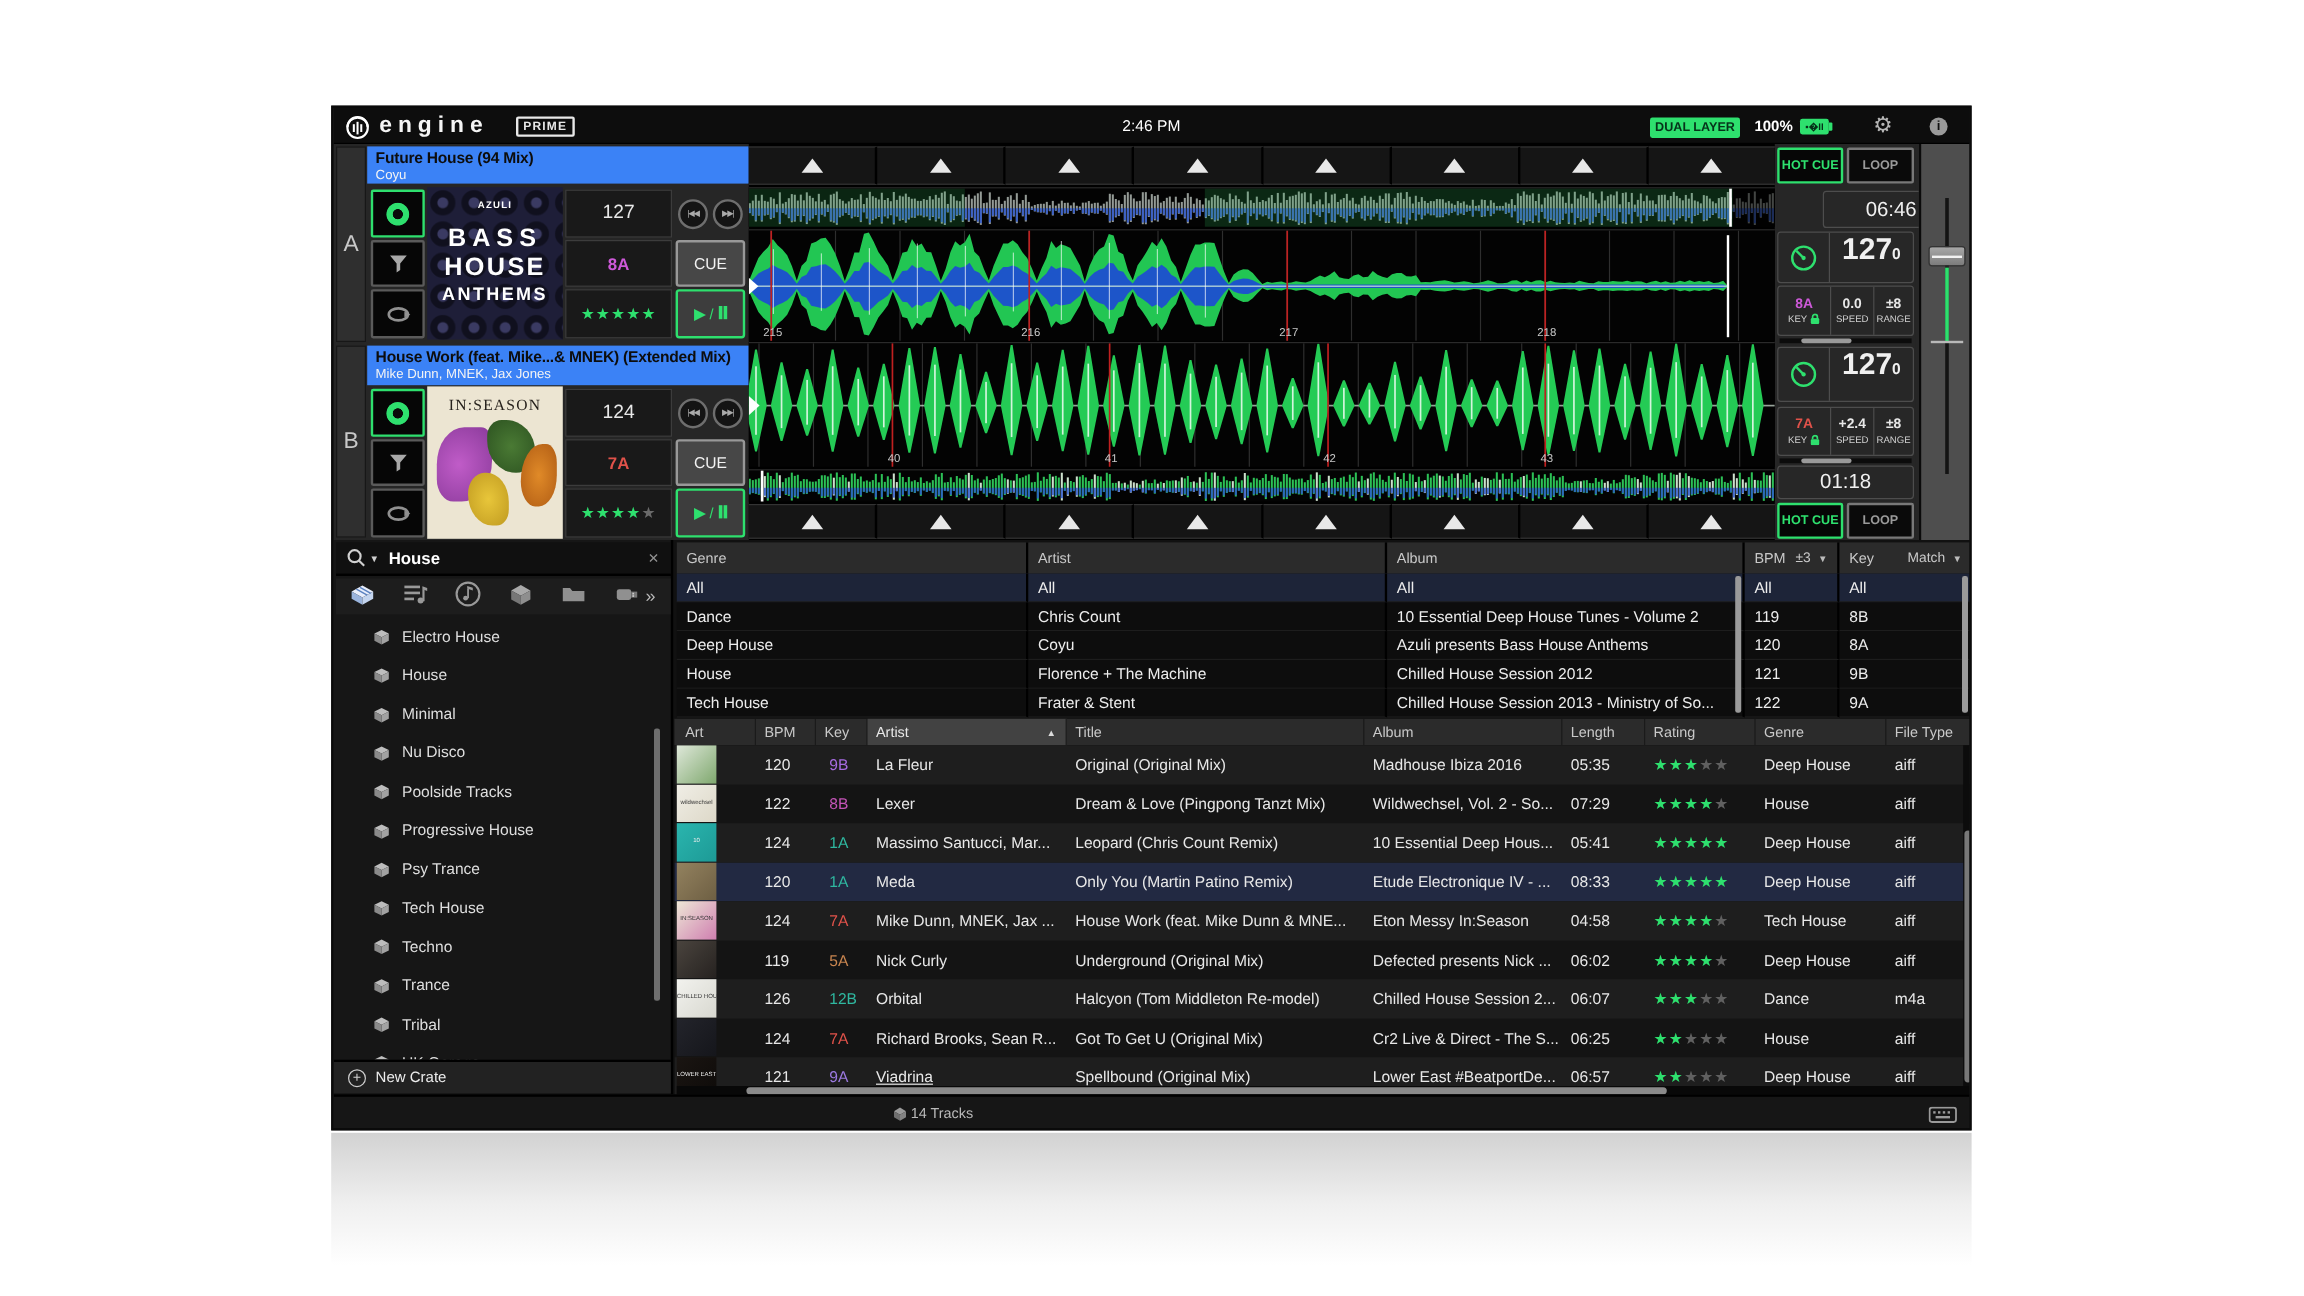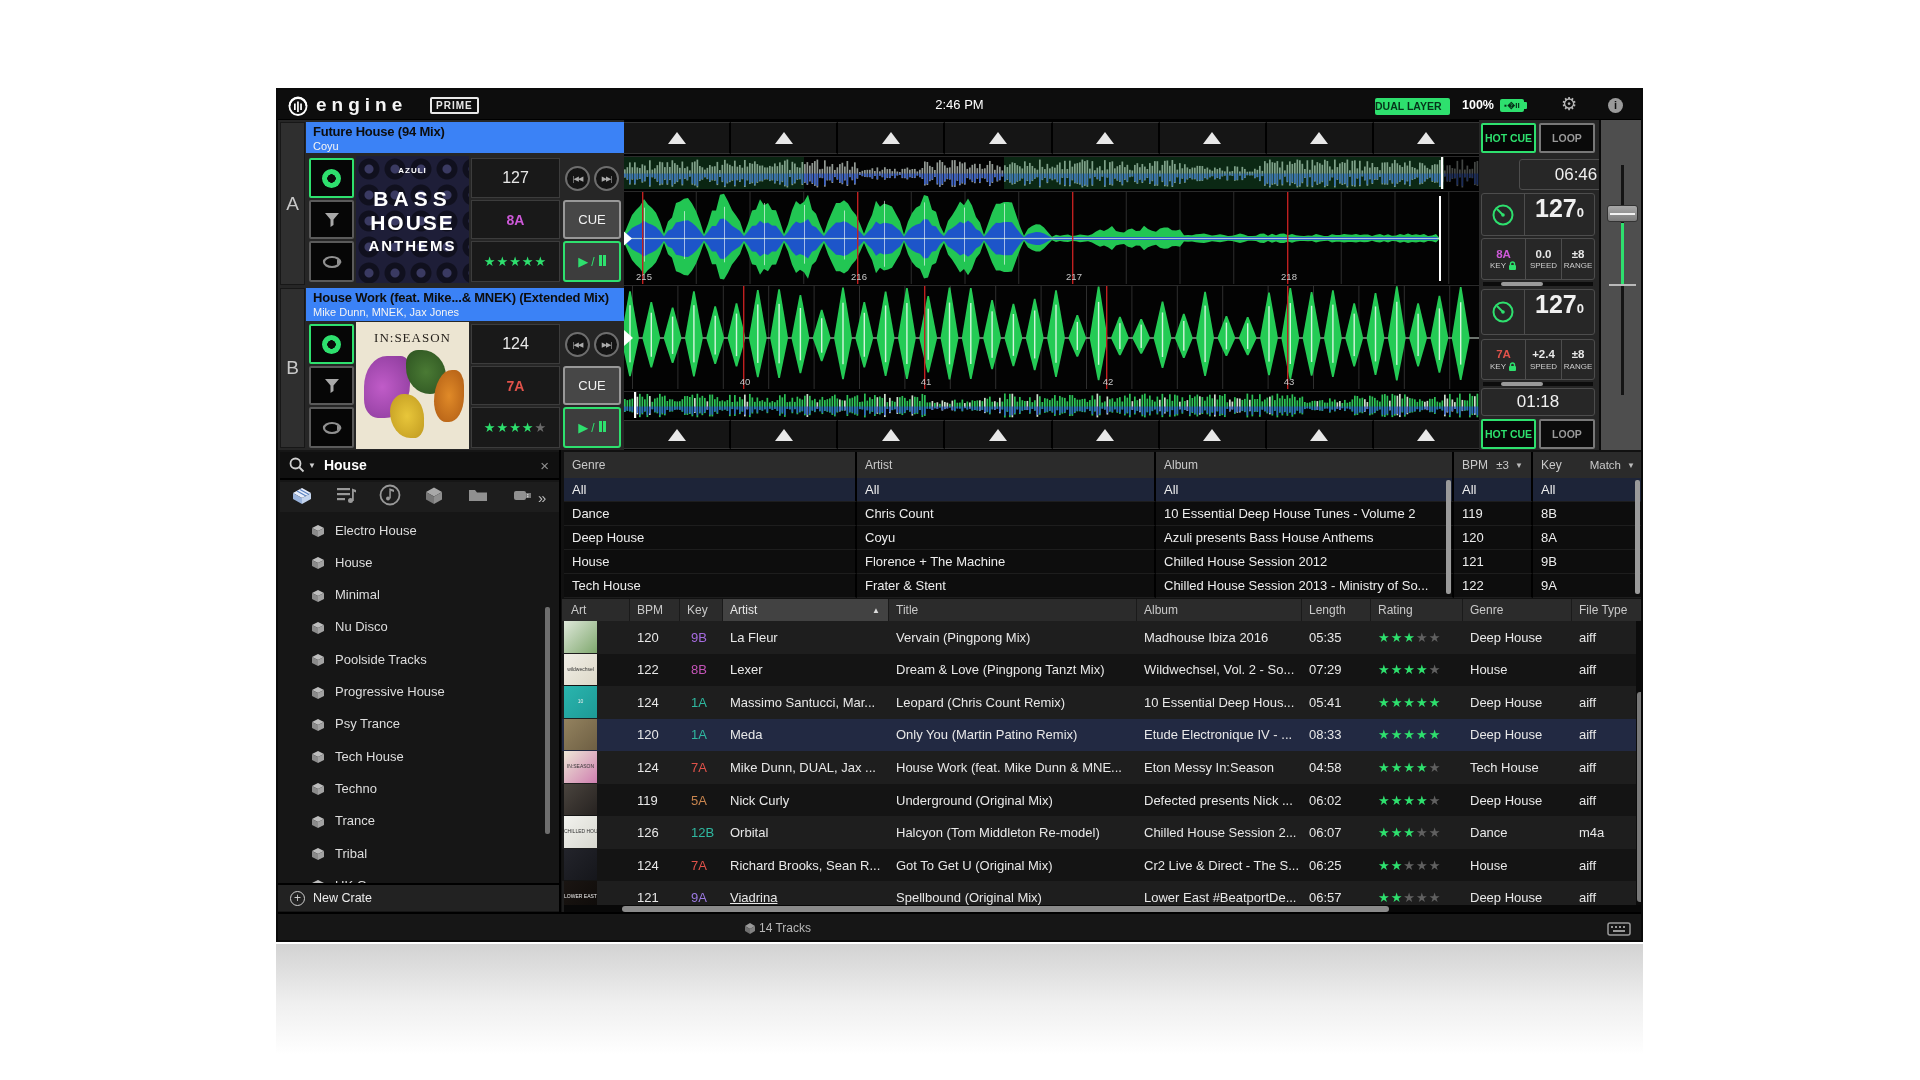--- a/index.html
+++ b/index.html
@@ -6,21 +6,21 @@
 html,body{width:1920px;height:1080px;background:#fff;font-family:"Liberation Sans",sans-serif;overflow:hidden}
 .abs{position:absolute}
 #win{position:absolute;left:276px;top:88px;width:1367px;height:854px;background:#232323;border:2px solid #0a0a0a;overflow:hidden}
 #reflection{position:absolute;left:276px;top:944px;width:1367px;height:130px;background:linear-gradient(to bottom,#d2d2d2,#efefef 45%,#ffffff 85%)}
 
 #topbar{position:absolute;left:0;top:0;width:100%;height:30px;background:#0d0d0d;border-bottom:1px solid #000}
 #logo-hp{left:8px;top:3px}
 #logo-text{left:38px;top:4px;font-size:19px;letter-spacing:5px;color:#f5f5f5;font-weight:bold}
 #logo-badge{left:152px;top:7px;border:2px solid #e8e8e8;border-radius:2px;color:#e8e8e8;font-size:10px;font-weight:bold;letter-spacing:1px;padding:0 4px;line-height:13px}
 #clock{left:0;top:7px;width:100%;text-align:center;color:#fff;font-size:13px}
-#dual{left:1097px;top:8px;width:75px;height:17px;background:#2ee06e;border-radius:2px;color:#06331a;font-size:10.5px;font-weight:bold;line-height:17px}
+#dual{left:1097px;top:8px;width:75px;height:17px;background:#2ee06e;border-radius:2px;color:#06331a;font-size:10.5px;font-weight:bold;text-align:center;line-height:17px}
 #battpct{left:1184px;top:8px;color:#fff;font-size:12.5px;font-weight:bold}
 #battery{left:1222px;top:9px;width:24px;height:13px;background:#2ee06e;border-radius:2px;text-align:center;line-height:13px;font-size:8px;color:#053018;font-weight:bold}
 #battnub{left:1246px;top:12px;width:3px;height:7px;background:#2ee06e;border-radius:0 1px 1px 0}
 #gear{left:1283px;top:3px;color:#b5b5b5;font-size:18px}
 #info{left:1330px;top:8px;width:15px;height:15px;background:#9a9a9a;border-radius:50%;color:#111;font-size:11px;font-weight:bold;text-align:center;line-height:15px}
 
 #deckzone{position:absolute;left:0;top:30px;width:100%;height:330px;background:#262626}
 .deck-label{left:2px;width:25px;background:#2f2f2f;border:1px solid #171717;color:#c8c8c8;font-size:19px;display:flex;align-items:center;justify-content:center}
 .titlebar{left:28px;width:318px;background:#3b82f6;padding:2px 7px}
 .titlebar .t1{font-size:13px;font-weight:bold;color:#0d0d0d;white-space:nowrap;overflow:hidden;letter-spacing:-0.2px}
@@ -2089,21 +2089,21 @@
         <div class="thcell" style="left: 809px; width: 92px;">Rating</div>
         <div class="thcell" style="left: 901px; width: 109px;">Genre</div>
         <div class="thcell" style="left: 1010px; width: 72px;">File Type</div>
       </div>
     <div class="abs" id="tbody">
         <div class="trow" style="top: 0px; background: rgb(30, 30, 30);">
           <div class="cell art" style="left: 2px; width: 33px; height: 31.5px; background: linear-gradient(135deg, rgb(223, 232, 218), rgb(127, 168, 110));"></div>
           <div class="cell" style="left: 68px; width: 50px;">120</div>
           <div class="cell" style="left: 118px; width: 43px; color: rgb(166, 107, 224); padding-left: 11px;">9B</div>
           <div class="cell" style="left: 161px; width: 166px;">La Fleur</div>
-          <div class="cell" style="left: 327px; width: 248px;">Vervain (Pingpong Mix)</div>
+          <div class="cell" style="left: 327px; width: 248px;">Original (Original Mix)</div>
           <div class="cell" style="left: 575px; width: 165px;">Madhouse Ibiza 2016</div>
           <div class="cell" style="left: 740px; width: 69px;">05:35</div>
           <div class="cell stars" style="left: 809px; width: 92px;">
             <span style="color:#2ee06e">★</span>
             <span style="color:#2ee06e">★</span>
             <span style="color:#2ee06e">★</span>
             <span style="color:#606060">★</span>
             <span style="color:#606060">★</span>
           </div>
           <div class="cell" style="left: 901px; width: 109px;">Deep House</div>
@@ -2166,21 +2166,21 @@
           </div>
           <div class="cell" style="left: 901px; width: 109px;">Deep House</div>
           <div class="cell" style="left: 1010px; width: 72px;">aiff</div>
         </div>
         <div class="trow" style="top: 130.2px; background: rgb(30, 30, 30);">
           <div class="cell art" style="left: 2px; width: 33px; height: 31.5px; background: linear-gradient(135deg, rgb(238, 231, 214), rgb(207, 127, 176));">
             <span style="display:block;font-size:5px;text-align:center;margin-top:12px;color:#333">IN:SEASON</span>
           </div>
           <div class="cell" style="left: 68px; width: 50px;">124</div>
           <div class="cell" style="left: 118px; width: 43px; color: rgb(224, 82, 74); padding-left: 11px;">7A</div>
-          <div class="cell" style="left: 161px; width: 166px;">Mike Dunn, DUAL, Jax ...</div>
+          <div class="cell" style="left: 161px; width: 166px;">Mike Dunn, MNEK, Jax ...</div>
           <div class="cell" style="left: 327px; width: 248px;">House Work (feat. Mike Dunn &amp; MNE...</div>
           <div class="cell" style="left: 575px; width: 165px;">Eton Messy In:Season</div>
           <div class="cell" style="left: 740px; width: 69px;">04:58</div>
           <div class="cell stars" style="left: 809px; width: 92px;">
             <span style="color:#2ee06e">★</span>
             <span style="color:#2ee06e">★</span>
             <span style="color:#2ee06e">★</span>
             <span style="color:#2ee06e">★</span>
             <span style="color:#606060">★</span>
           </div>

